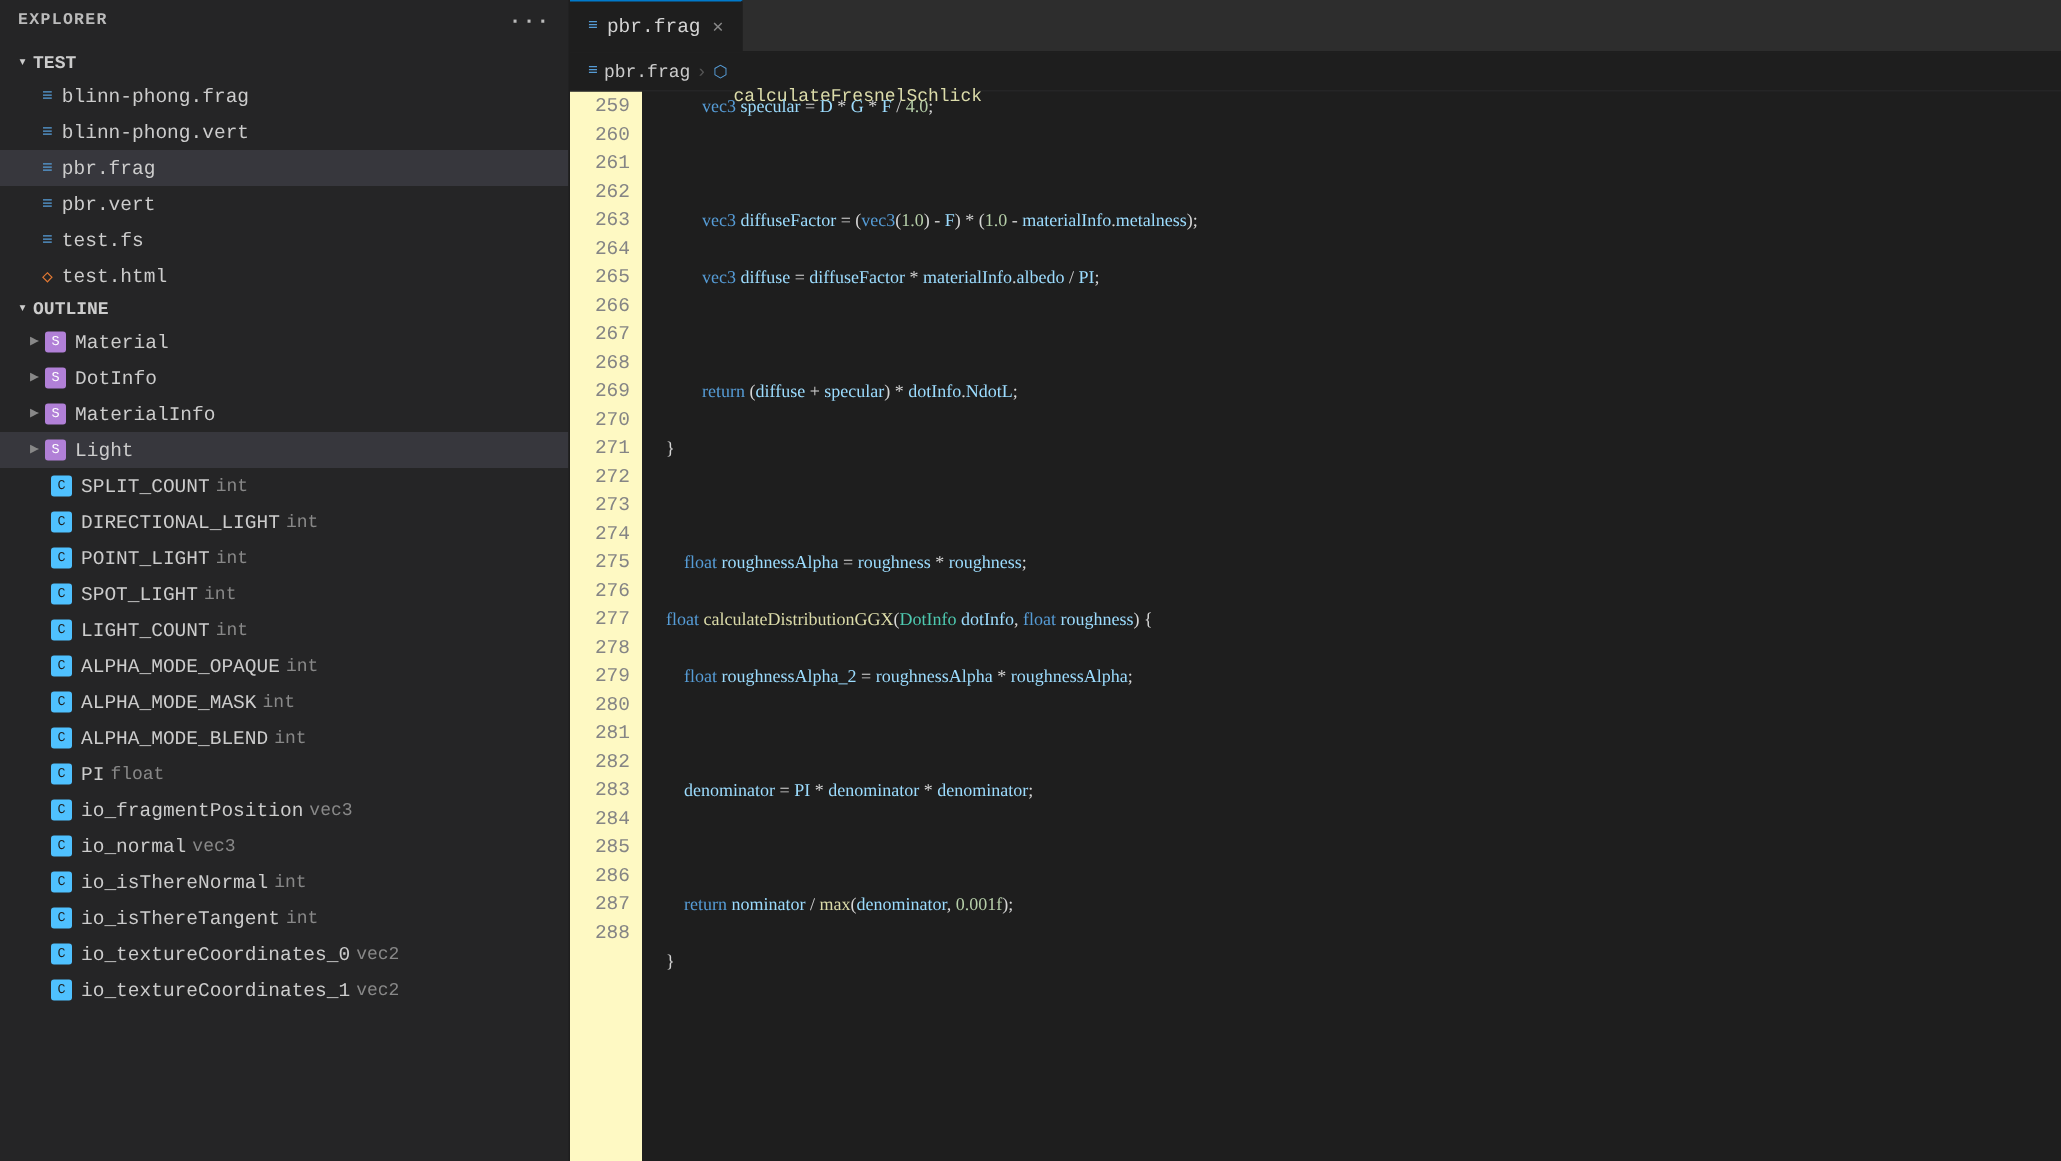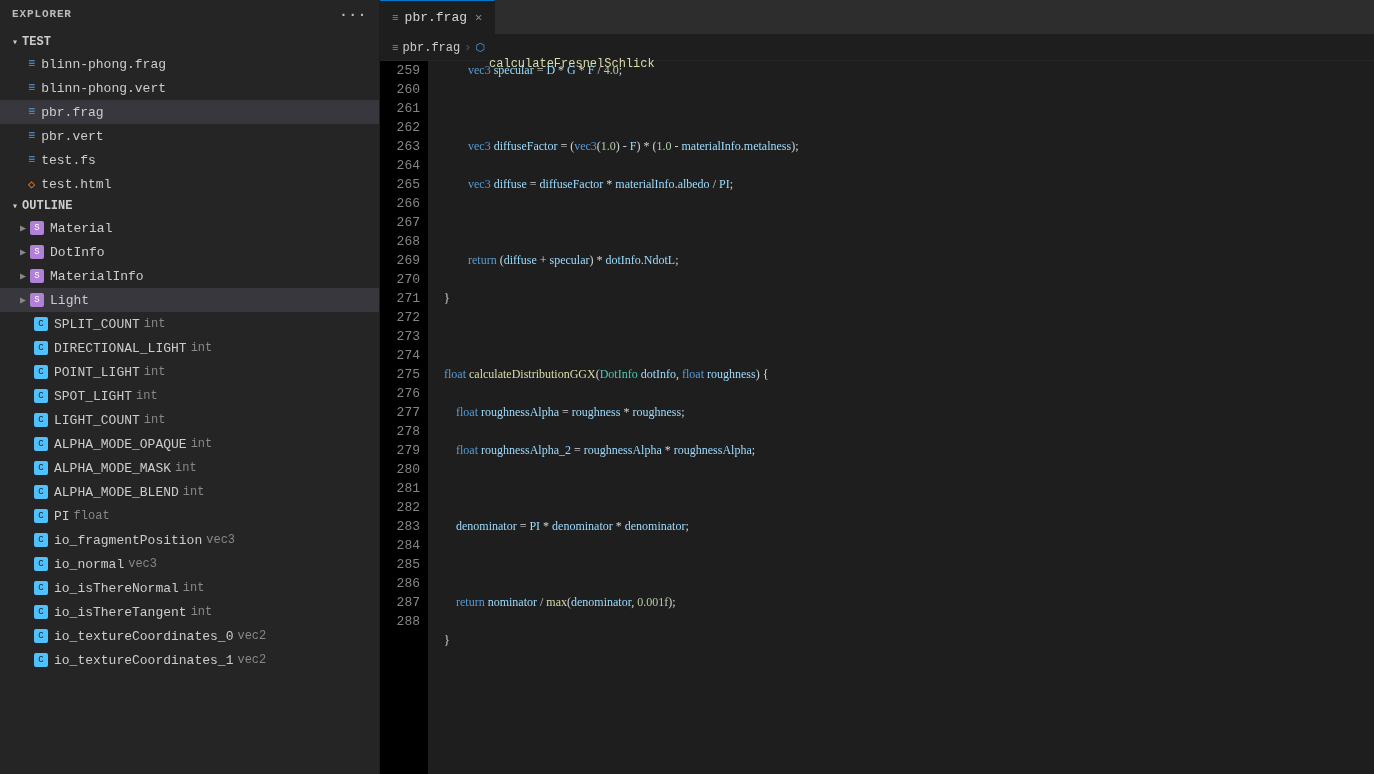--- a/index.html
+++ b/index.html
@@ -222,21 +222,21 @@
       overflow: hidden;
     }
 
     .line-numbers {
       min-width: 48px;
       padding: 0 8px;
       text-align: right;
       color: #858585;
       font-size: 13px;
       line-height: 19px;
-      background: #000000;
+      background: #fef9c3;
       user-select: none;
       overflow: hidden;
     }
 
     .code-content {
       flex: 1;
       overflow: auto;
       padding-left: 16px;
       line-height: 19px;
       font-size: 12px;
@@ -477,22 +477,22 @@
     </div>
 
     <div class="code-content"><span class="code-line">        <span class="kw">vec3</span> <span class="va">specular</span> = <span class="va">D</span> * <span class="va">G</span> * <span class="va">F</span> / <span class="num">4.0</span>;</span>
 <span class="code-line"></span>
 <span class="code-line">        <span class="kw">vec3</span> <span class="va">diffuseFactor</span> = (<span class="kw">vec3</span>(<span class="num">1.0</span>) - <span class="va">F</span>) * (<span class="num">1.0</span> - <span class="va">materialInfo</span>.<span class="va">metalness</span>);</span>
 <span class="code-line">        <span class="kw">vec3</span> <span class="va">diffuse</span> = <span class="va">diffuseFactor</span> * <span class="va">materialInfo</span>.<span class="va">albedo</span> / <span class="va">PI</span>;</span>
 <span class="code-line"></span>
 <span class="code-line">        <span class="kw">return</span> (<span class="va">diffuse</span> + <span class="va">specular</span>) * <span class="va">dotInfo</span>.<span class="va">NdotL</span>;</span>
 <span class="code-line">}</span>
 <span class="code-line"></span>
+<span class="code-line">    <span class="kw">float</span> <span class="va">roughnessAlpha</span> = <span class="va">roughness</span> * <span class="va">roughness</span>;</span>
 <span class="code-line"><span class="kw">float</span> <span class="fn">calculateDistributionGGX</span>(<span class="ty">DotInfo</span> <span class="va">dotInfo</span>, <span class="kw">float</span> <span class="va">roughness</span>) {</span>
-<span class="code-line">    <span class="kw">float</span> <span class="va">roughnessAlpha</span> = <span class="va">roughness</span> * <span class="va">roughness</span>;</span>
 <span class="code-line">    <span class="kw">float</span> <span class="va">roughnessAlpha_2</span> = <span class="va">roughnessAlpha</span> * <span class="va">roughnessAlpha</span>;</span>
 <span class="code-line"></span>
 <span class="code-line">    <span class="va">denominator</span> = <span class="va">PI</span> * <span class="va">denominator</span> * <span class="va">denominator</span>;</span>
 <span class="code-line"></span>
 <span class="code-line">    <span class="kw">return</span> <span class="va">nominator</span> / <span class="fn">max</span>(<span class="va">denominator</span>, <span class="num">0.001f</span>);</span>
 <span class="code-line">}</span>
 
 
 
 

